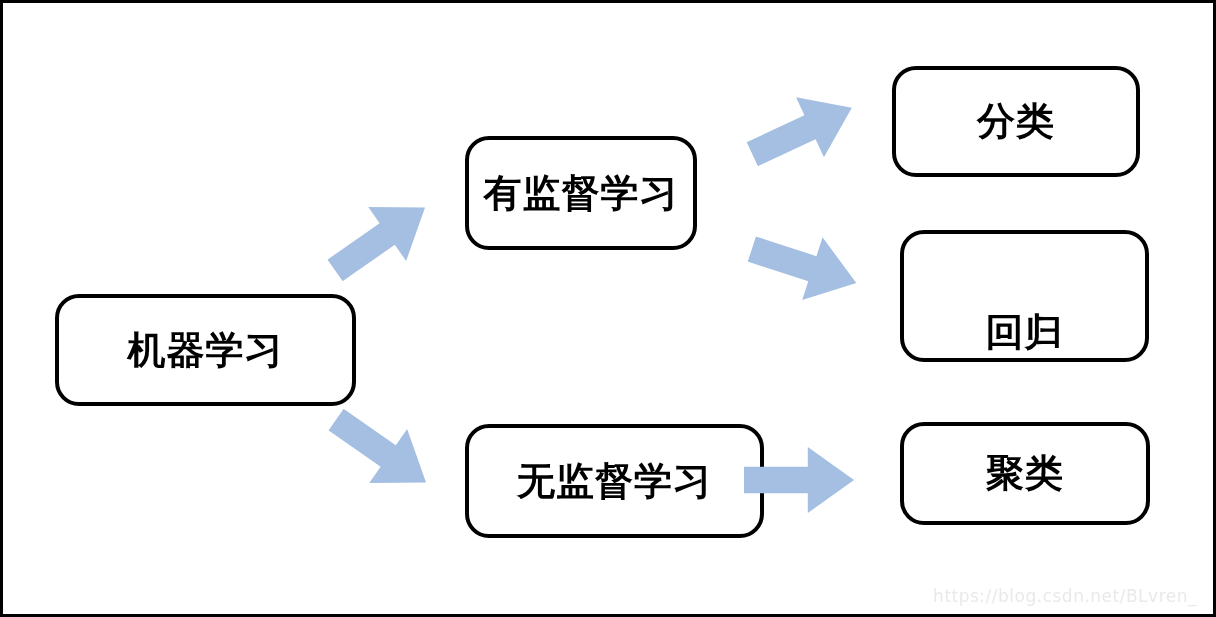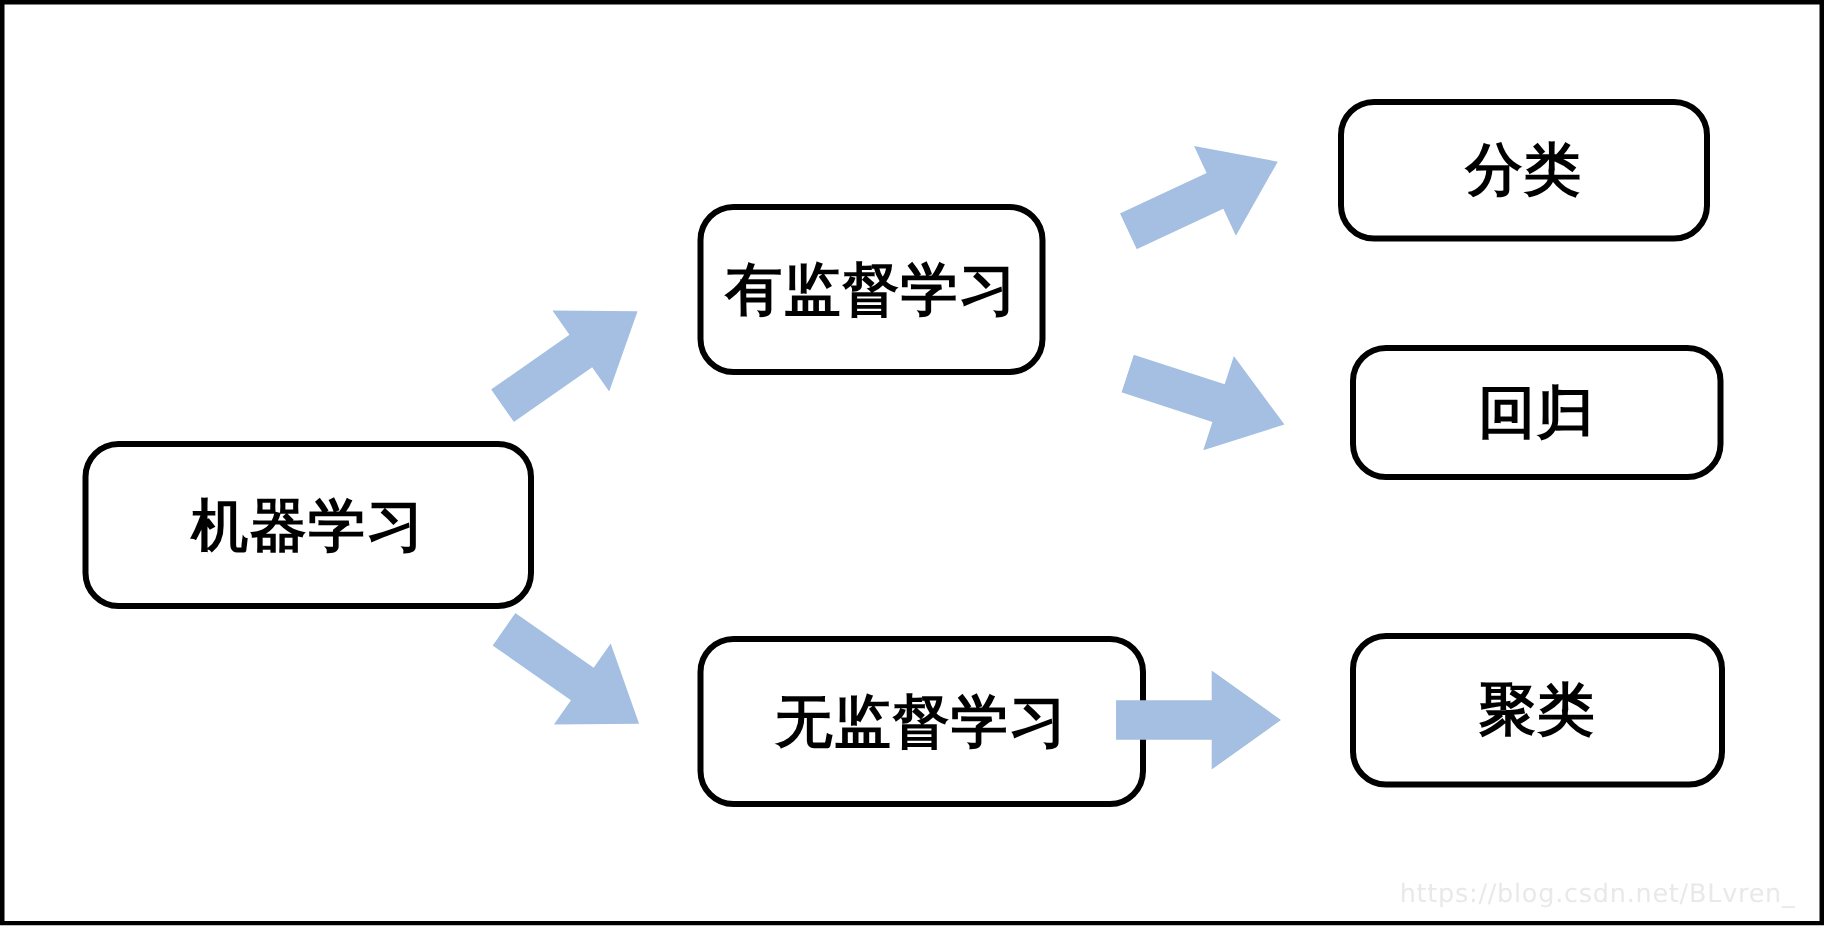--- a/index.html
+++ b/index.html
@@ -30,22 +30,22 @@
   .node .label {
     font-size: 38px;
     font-weight: bold;
     color: #000000;
     letter-spacing: 1px;
     white-space: nowrap;
   }
   .node-ml            { left: 52px;  top: 291px; width: 301px; height: 112px; }
   .node-supervised    { left: 462px; top: 133px; width: 232px; height: 114px; }
   .node-unsupervised  { left: 462px; top: 421px; width: 299px; height: 114px; }
-  .node-classification{ left: 889px; top: 63px;  width: 248px; height: 95px; }
-  .node-regression    { left: 897px; top: 227px; width: 249px; height: 90px; }
+  .node-classification{ left: 889px; top: 63px;  width: 248px; height: 111px; }
+  .node-regression    { left: 897px; top: 227px; width: 249px; height: 132px; align-items: flex-end; }
   .node-clustering    { left: 897px; top: 419px; width: 250px; height: 103px; }
 
   .arrow {
     position: absolute;
     width: 110px;
     height: 66px;
   }
   .arrow-1 { left: 322px; top: 203px; transform: rotate(-35deg); }
   .arrow-2 { left: 323px; top: 415px; transform: rotate(35deg); }
   .arrow-3 { left: 744px; top: 95px;  transform: rotate(-25deg); }

